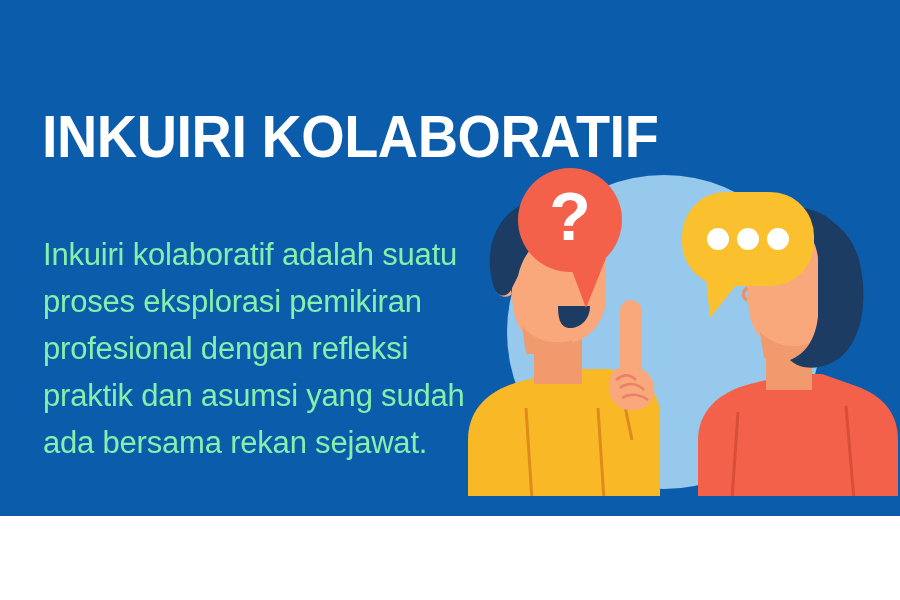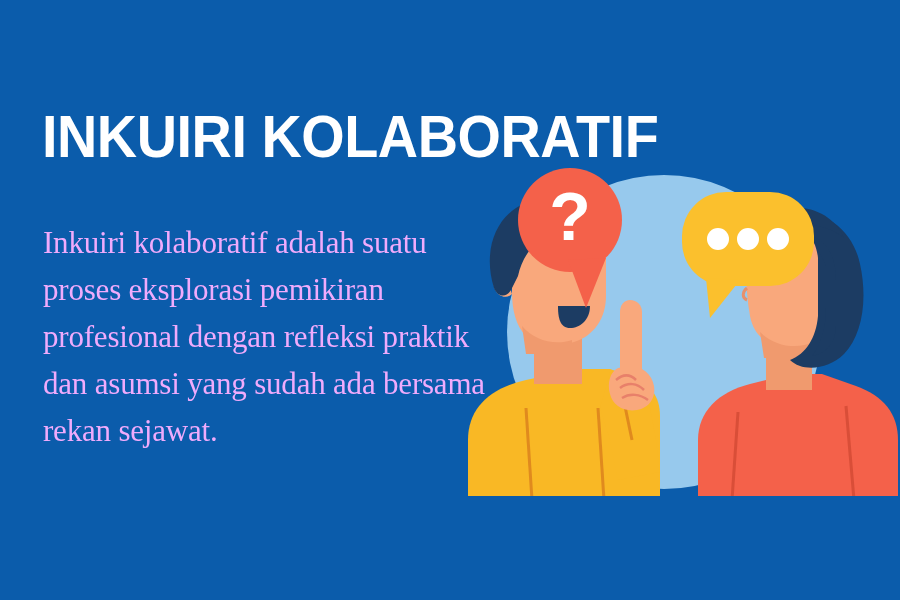--- a/index.html
+++ b/index.html
@@ -8,21 +8,21 @@
   }
   body {
     width: 900px;
     height: 600px;
     overflow: hidden;
     font-family: "Liberation Sans", sans-serif;
   }
   #poster {
     position: relative;
     width: 900px;
-    height: 600px;
+    height: 516px;
     background: #0B5CAB;
     overflow: hidden;
   }
 
   
   #title {
     position: absolute;
     left: 42px;
     top: 64px;
     width: 760px;
@@ -33,27 +33,27 @@
     letter-spacing: -0.5px;
     color: #FFFFFF;
     transform: scaleX(0.93);
     transform-origin: left top;
     white-space: nowrap;
   }
 
   #body-copy {
     position: absolute;
     left: 43px;
-    top: 188px;
+    top: 200px;
     width: 450px;
-    font-family: Liberation Serif, serif;
+    font-family: Liberation Sans, sans-serif;
     font-weight: normal;
     font-size: 31px;
     line-height: 47px;
-    color: #f0abfc;
+    color: #86efac;
     letter-spacing: -0.2px;
   }
 
   
   #illustration {
     position: absolute;
     left: 460px;
     top: 140px;
     width: 440px;
     height: 360px;

